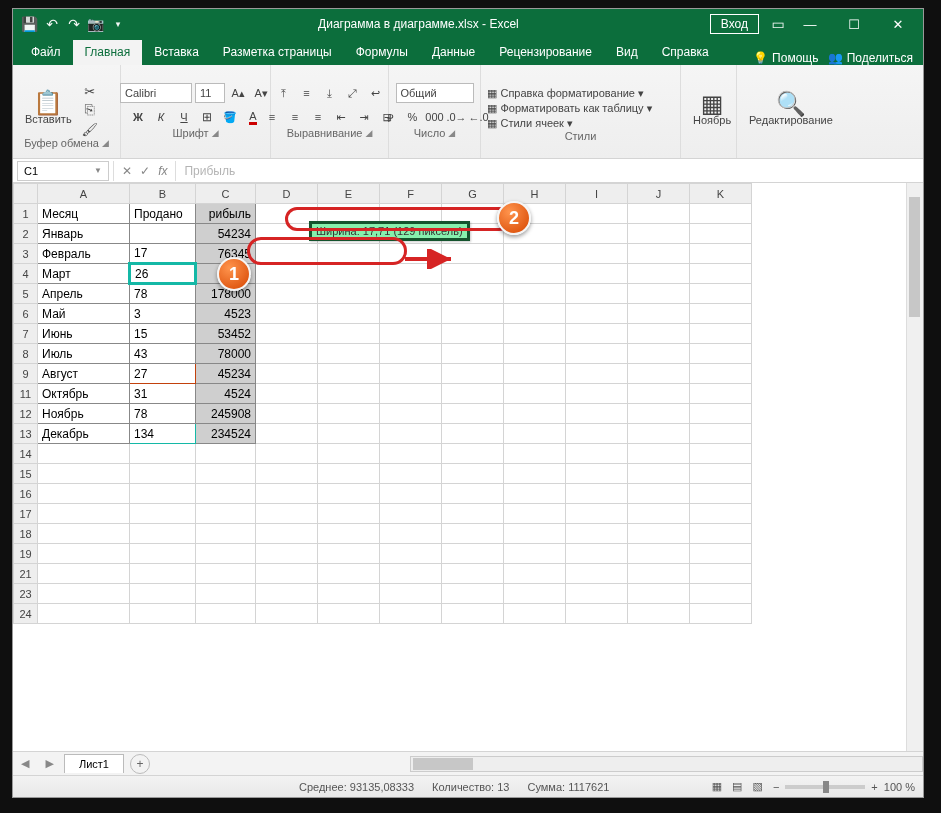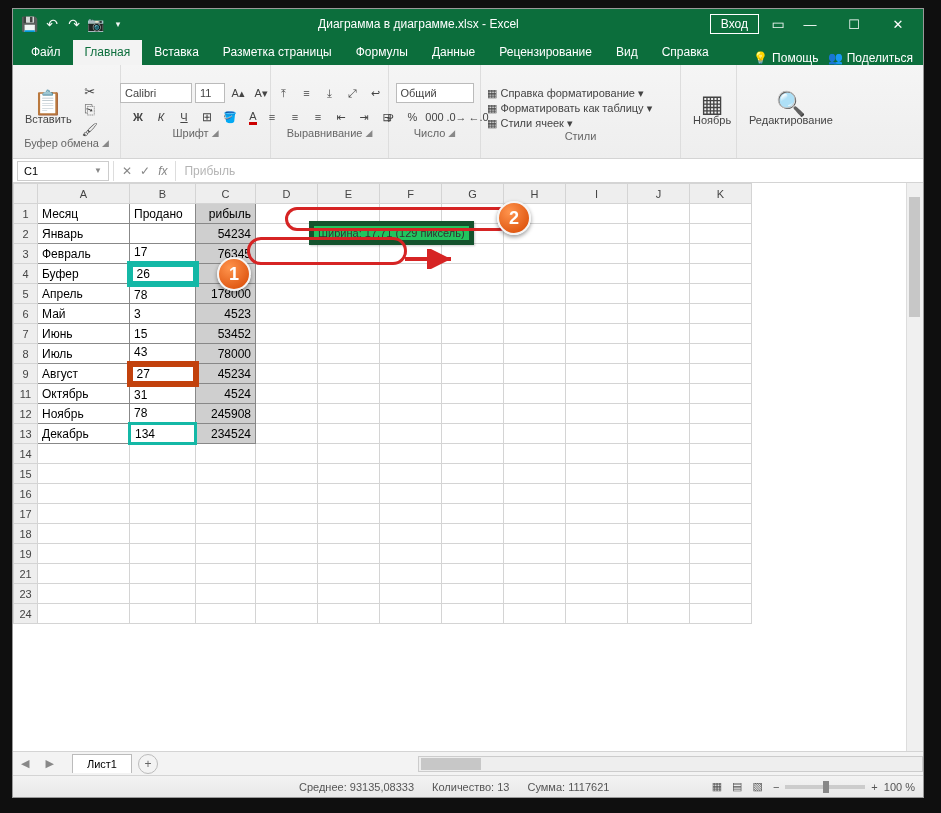--- a/index.html
+++ b/index.html
@@ -37,30 +37,30 @@
 .grid{flex:1;position:relative;overflow:hidden}
 table.cells{border-collapse:collapse;table-layout:fixed;font-size:12px}
 table.cells th,table.cells td{border:1px solid #d4d4d4;height:20px;padding:0 4px;white-space:nowrap;overflow:hidden}
 table.cells th{background:#eee;font-weight:400;text-align:center;color:#444;font-size:11px}
 table.cells th.rowh{width:24px}
 th.sel,td.selcell{background:#d4d4d4}
 .colA{width:92px}.colB{width:66px}.colC{width:60px}.colD{width:62px}.colE{width:62px}.colF{width:62px}.colG{width:62px}.colH{width:62px}.colI{width:62px}.colJ{width:62px}.colK{width:62px}
 td.csel{background:#cfcfcf;text-align:right}
 .sheettabs{height:24px;background:#f3f3f3;border-top:1px solid #d4d4d4;display:flex;align-items:center;font-size:11px}
 .sheettabs .nav{padding:0 8px;color:#888}
-.sheettab{padding:3px 14px;background:#fff;border:1px solid #bbb;border-bottom:none;margin-left:10px}
+.sheettab{padding:3px 14px;background:#fff;border:1px solid #bbb;border-bottom:none;margin-left:2px}
 .addsheet{width:20px;height:20px;border:1px solid #bbb;border-radius:10px;display:flex;align-items:center;justify-content:center;margin-left:6px;font-size:12px;color:#666}
 .hscroll{margin-left:260px;flex:1;height:16px;background:#eee;border:1px solid #ccc;position:relative}
 .hscroll .thumb{position:absolute;left:2px;top:1px;width:60px;height:12px;background:#c7c7c7}
 .statusbar{height:22px;background:linear-gradient(#f3f3f3,#e8e8e8);border-top:1px solid #d4d4d4;display:flex;align-items:center;font-size:11px;color:#555;padding:0 8px;gap:18px}
 .statusbar .right{margin-left:auto;display:flex;align-items:center;gap:10px}
 .zoom{display:flex;align-items:center;gap:6px}
 .zslider{width:80px;height:4px;background:#ccc;position:relative}
 .zslider .zh{position:absolute;left:38px;top:-4px;width:6px;height:12px;background:#888}
-.tooltip{position:absolute;background:#22c55e;border:5px solid #14532d;font-size:11px;padding:1px 4px;color:#333;box-shadow:1px 1px 2px rgba(0,0,0,.2)}
+.tooltip{position:absolute;background:#86efac;border:3px solid #14532d;font-size:11px;padding:1px 4px;color:#333;box-shadow:1px 1px 2px rgba(0,0,0,.2)}
 .callout{position:absolute;border:3px solid #d62424;border-radius:16px;pointer-events:none}
 .redarrow{position:absolute;pointer-events:none}
 .marker{position:absolute;width:34px;height:34px;border-radius:50%;background:radial-gradient(circle at 35% 30%,#ff944d,#d64500);border:2px solid #f5f5f5;box-shadow:0 2px 4px rgba(0,0,0,.4);display:flex;align-items:center;justify-content:center;color:#fff;font-weight:700;font-size:18px;pointer-events:none}
 .vscroll{width:17px;background:#f0f0f0;border-left:1px solid #ddd;position:relative}
 .vscroll .thumb{position:absolute;top:14px;left:2px;width:11px;height:120px;background:#c7c7c7}
 </style>
 </head>
 <body>
 
 <div class="app">
@@ -286,22 +286,22 @@
               <td class=""></td>
               <td class=""></td>
               <td class=""></td>
               <td class=""></td>
               <td class=""></td>
               <td class=""></td>
               <td class=""></td>
             </tr>
             <tr>
               <th class="rowh">4</th>
-              <td class="data" style="border:1px solid #888">Буфер</td>
-              <td class="data num" style="border:6px solid #14b8a6">26</td>
+              <td class="data" style="border:1px solid #888">Март</td>
+              <td class="data num" style="border:3px solid #14b8a6">26</td>
               <td class="csel" style="border:1px solid #888">45234</td>
               <td class=""></td>
               <td class=""></td>
               <td class=""></td>
               <td class=""></td>
               <td class=""></td>
               <td class=""></td>
               <td class=""></td>
               <td class=""></td>
             </tr>
@@ -357,21 +357,21 @@
               <td class=""></td>
               <td class=""></td>
               <td class=""></td>
               <td class=""></td>
               <td class=""></td>
               <td class=""></td>
             </tr>
             <tr>
               <th class="rowh">9</th>
               <td class="data" style="border:1px solid #888">Август</td>
-              <td class="data num" style="border:6px solid #c2410c">27</td>
+              <td class="data num" style="border:1px solid #c2410c">27</td>
               <td class="csel" style="border:1px solid #888">45234</td>
               <td class=""></td>
               <td class=""></td>
               <td class=""></td>
               <td class=""></td>
               <td class=""></td>
               <td class=""></td>
               <td class=""></td>
               <td class=""></td>
             </tr>
@@ -399,21 +399,21 @@
               <td class=""></td>
               <td class=""></td>
               <td class=""></td>
               <td class=""></td>
               <td class=""></td>
               <td class=""></td>
             </tr>
             <tr>
               <th class="rowh">13</th>
               <td class="data" style="border:1px solid #888">Декабрь</td>
-              <td class="data num" style="border:3px solid #14b8a6">134</td>
+              <td class="data num" style="border:1px solid #14b8a6">134</td>
               <td class="csel" style="border:1px solid #888">234524</td>
               <td class=""></td>
               <td class=""></td>
               <td class=""></td>
               <td class=""></td>
               <td class=""></td>
               <td class=""></td>
               <td class=""></td>
               <td class=""></td>
             </tr>

